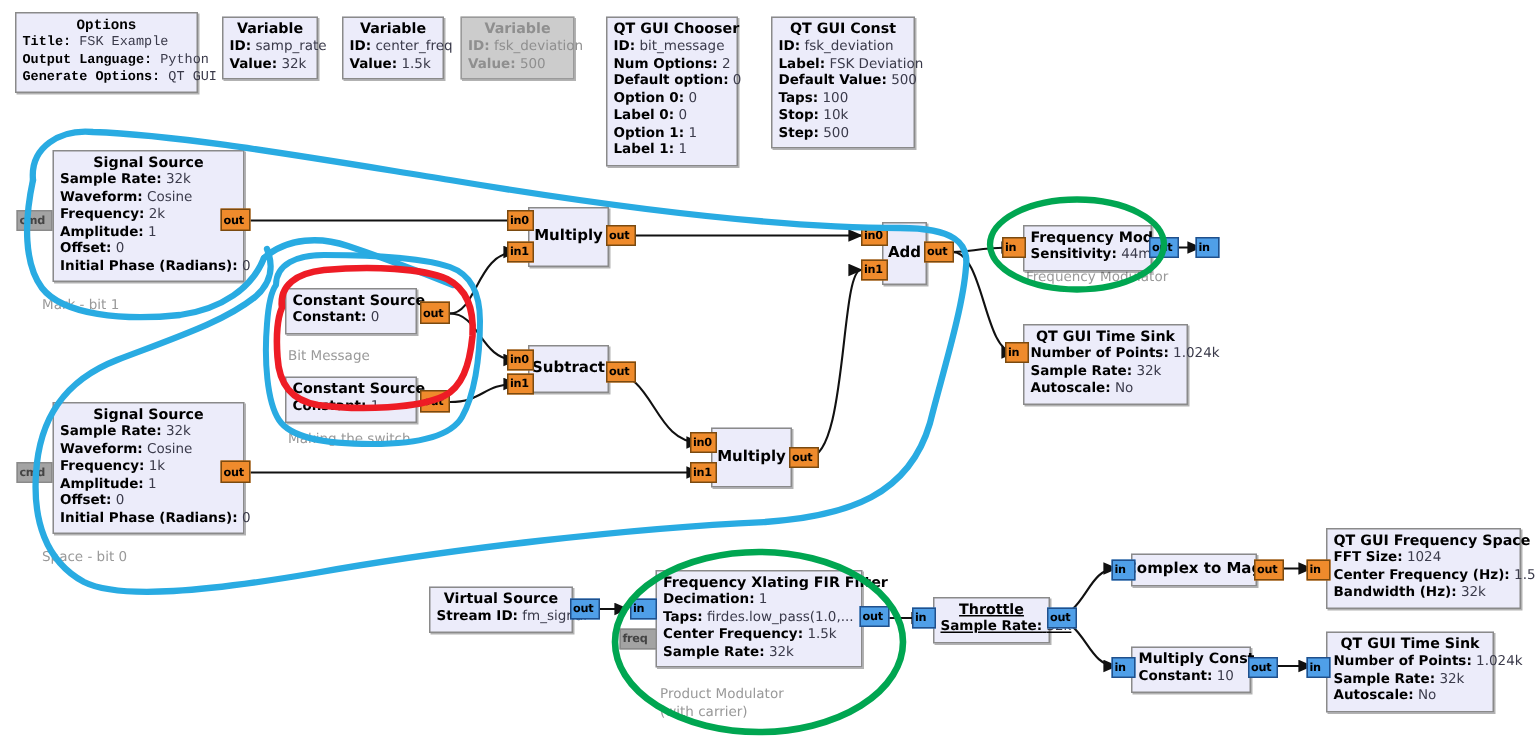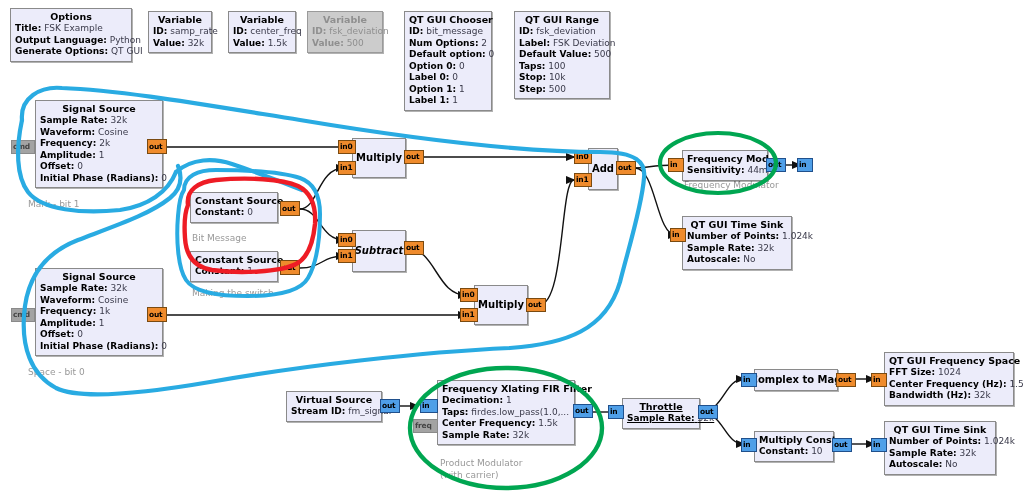--- a/index.html
+++ b/index.html
@@ -127,21 +127,21 @@
       <path d="M700,412 C724,412 724,379 744,379"></path>
 
       <path d="M700,412 C724,412 724,444 744,444"></path>
 
       <path d="M852,379 L874,379"></path>
 
       <path d="M852,444 L874,444"></path>
     </g>
   </svg>
 
-  <div class="blk" id="options" style="left:10px; top:8px; width:122px;">
+  <div class="blk" id="options" style="left:10px; top:8px; width:122px;font-family:Liberation Mono, monospace;">
     <span class="title">Options</span>
     <span class="row"><span class="k">Title:</span> <span class="v">FSK Example</span></span>
     <span class="row"><span class="k">Output Language:</span> <span class="v">Python</span></span>
     <span class="row"><span class="k">Generate Options:</span> <span class="v">QT GUI</span></span>
   </div>
 
   <div class="blk" id="var_samp_rate" style="left:148px; top:11px; width:64px;">
     <span class="title">Variable</span>
     <span class="row"><span class="k">ID:</span> <span class="v">samp_rate</span></span>
     <span class="row"><span class="k">Value:</span> <span class="v">32k</span></span>
@@ -164,21 +164,21 @@
     <span class="row"><span class="k">ID:</span> <span class="v">bit_message</span></span>
     <span class="row"><span class="k">Num Options:</span> <span class="v">2</span></span>
     <span class="row"><span class="k">Default option:</span> <span class="v">0</span></span>
     <span class="row"><span class="k">Option 0:</span> <span class="v">0</span></span>
     <span class="row"><span class="k">Label 0:</span> <span class="v">0</span></span>
     <span class="row"><span class="k">Option 1:</span> <span class="v">1</span></span>
     <span class="row"><span class="k">Label 1:</span> <span class="v">1</span></span>
   </div>
 
   <div class="blk" id="qt_range" style="left:514px; top:11px; width:96px;">
-    <span class="title">QT GUI Range</span>
+    <span class="title">QT GUI Const</span>
     <span class="row"><span class="k">ID:</span> <span class="v">fsk_deviation</span></span>
     <span class="row"><span class="k">Label:</span> <span class="v">FSK Deviation</span></span>
     <span class="row"><span class="k">Default Value:</span> <span class="v">500</span></span>
     <span class="row"><span class="k">Taps:</span> <span class="v">100</span></span>
     <span class="row"><span class="k">Stop:</span> <span class="v">10k</span></span>
     <span class="row"><span class="k">Step:</span> <span class="v">500</span></span>
   </div>
 
   <div class="blk" id="sig_mark" style="left:35px; top:100px; width:128px;">
     <span class="title">Signal Source</span>
@@ -207,21 +207,21 @@
 
   <div class="blk" id="const1" style="left:190px; top:251px; width:88px;">
     <span class="title">Constant Source</span>
     <span class="row"><span class="k">Constant:</span> <span class="v">1</span></span>
   </div>
 
   <div class="blk compact" id="mult_top" style="left:352px; top:138px; width:54px; height:40px;">
     <span class="title">Multiply</span>
   </div>
 
-  <div class="blk compact" id="subtract" style="left:352px; top:230px; width:54px; height:42px;font-style:italic;">
+  <div class="blk compact" id="subtract" style="left:352px; top:230px; width:54px; height:32px;">
     <span class="title">Subtract</span>
   </div>
 
   <div class="blk compact" id="mult_bot" style="left:474px; top:285px; width:54px; height:40px;">
     <span class="title">Multiply</span>
   </div>
 
   <div class="blk compact" id="add" style="left:588px; top:148px; width:30px; height:42px;">
     <span class="title">Add</span>
   </div>

